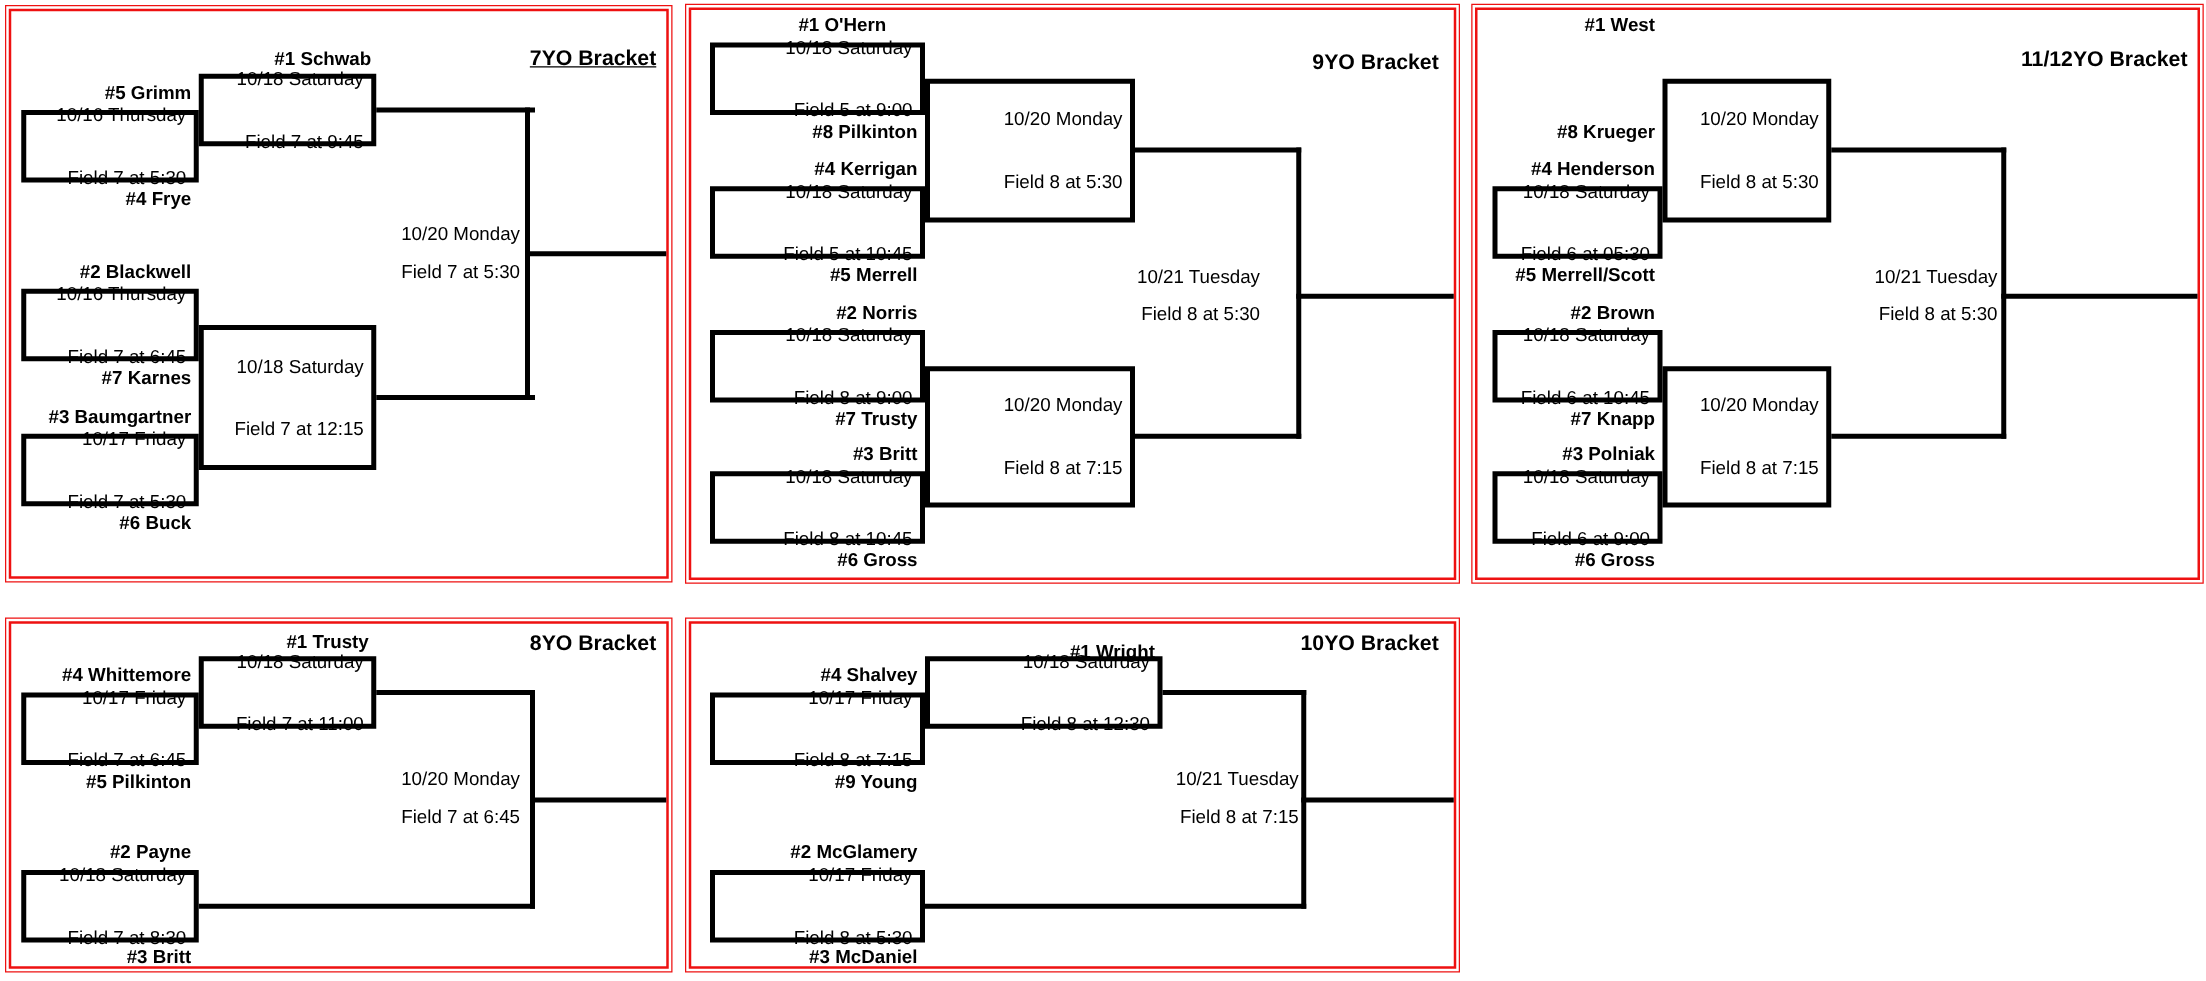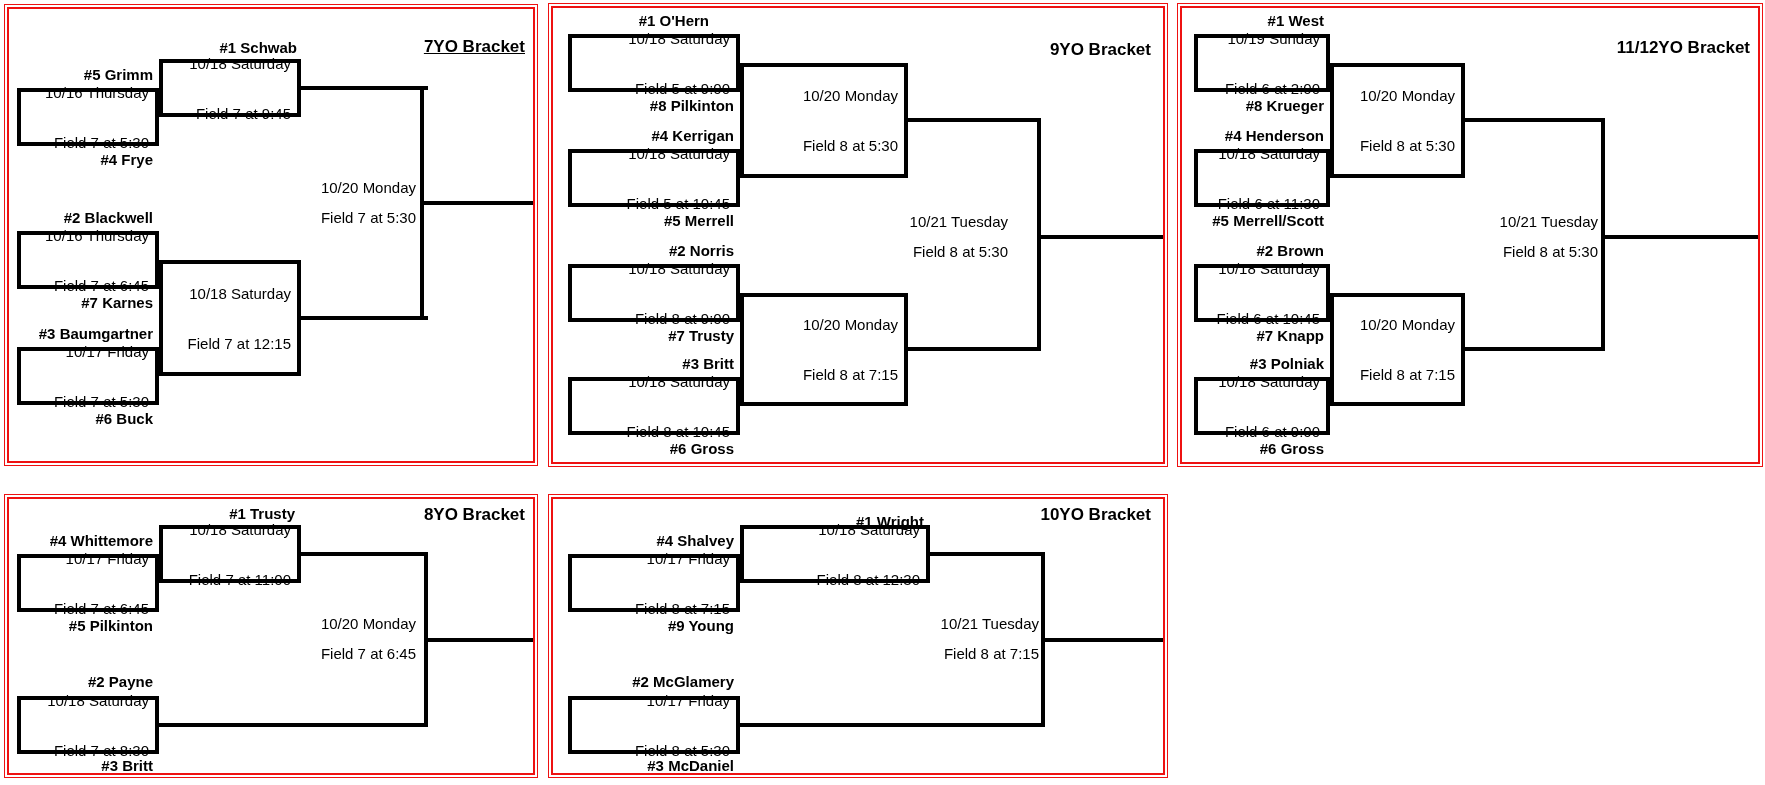--- a/index.html
+++ b/index.html
@@ -111,30 +111,26 @@
     <div class="vline" style="left:484px;top:110px;width:4px;height:233px;"></div>
     <div class="hline" style="left:484px;top:227px;width:126px;height:4px;"></div>
     <div class="ftext" style="right:155px;top:205px;">10/21 Tuesday</div>
     <div class="ftext" style="right:155px;top:235px;">Field 8 at 5:30</div>
   </div>
 
   <div class="panel" style="left:1180px;top:6px;width:580px;height:458px;">
     <div class="title" style="right:8px;top:30px;">11/12YO Bracket</div>
 
     <div class="team" style="right:434px;top:4px;">#1 West</div>
-    <div class="mbox" style="left:12px;top:26px;width:136px;height:58px;">
-      <span>10/19 Sunday</span>
-      <span>Field 6 at 2:00</span>
-    </div>
     <div class="team" style="right:434px;top:89px;">#8 Krueger</div>
 
     <div class="team" style="right:434px;top:119px;">#4 Henderson</div>
     <div class="mbox" style="left:12px;top:141px;width:136px;height:58px;">
       <span>10/18 Saturday</span>
-      <span>Field 6 at 11:30</span>
+      <span>Field 6 at 05:30</span>
     </div>
     <div class="team" style="right:434px;top:204px;margin-left:15px;">#5 Merrell/Scott</div>
 
     <div class="mbox" style="left:148px;top:55px;width:135px;height:115px;">
       <span>10/20 Monday</span>
       <span>Field 8 at 5:30</span>
     </div>
 
     <div class="team" style="right:434px;top:234px;">#2 Brown</div>
     <div class="mbox" style="left:12px;top:256px;width:136px;height:58px;">

